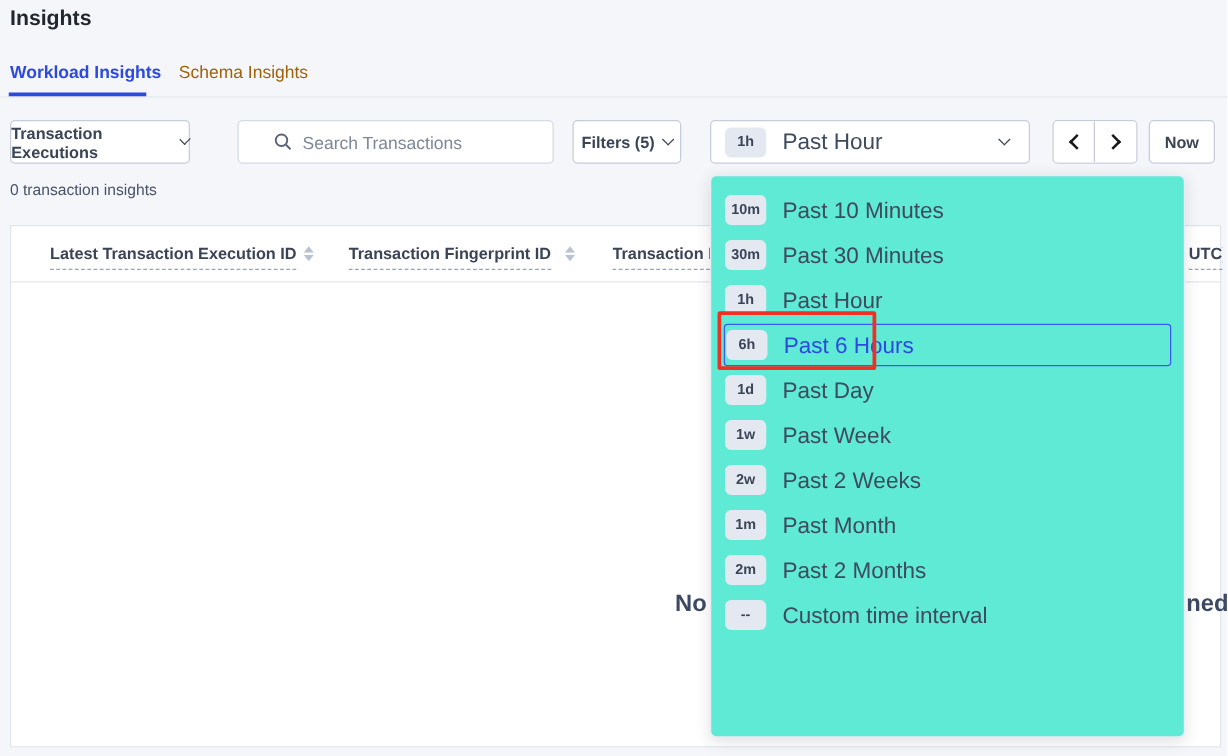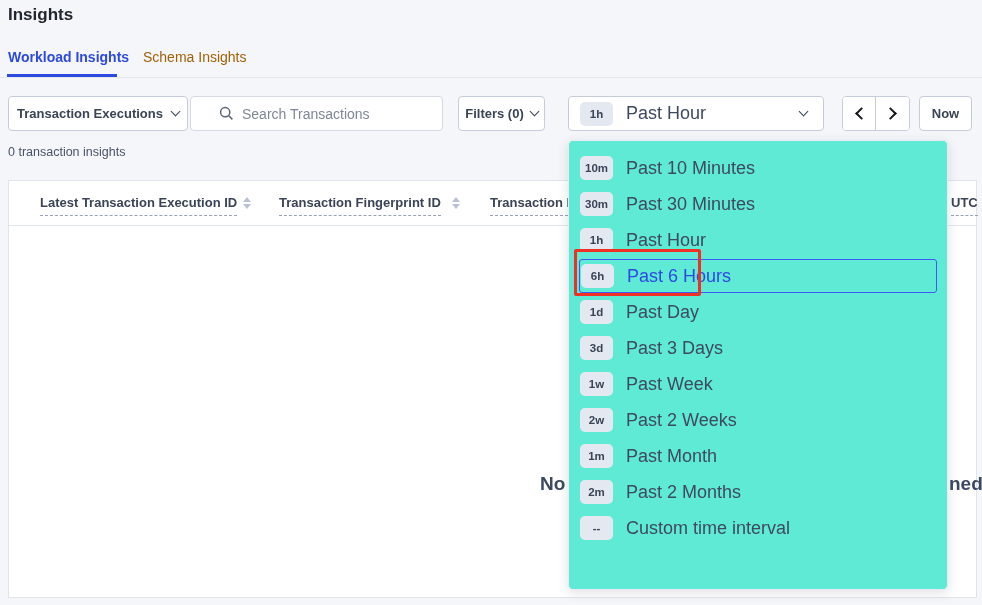--- a/index.html
+++ b/index.html
@@ -16,21 +16,21 @@
   
   .tab { top:49px; font-size:14px; cursor:pointer; white-space:nowrap; }
   .tab-active { left:8px; color:#2d49e0; font-weight:bold; }
   .tab-inactive { left:143px; color:#a16207; }
   .tab-underline { left:7px; top:74px; width:110px; height:3px; background:#2d49e0; z-index:2; }
   .tabs-divider { left:0; top:77px; width:982px; height:1px; background:#e4e7ec; }
 
   
   .tool { top:96px; height:35px; background:#fff; border:1px solid #c6ccda; border-radius:4px;
           display:flex; align-items:center; justify-content:center; font-size:13px; color:#394455; }
-  .btn-view { left:8px; width:180px; font-weight:bold; gap:9px; cursor:pointer; }
+  .btn-view { left:8px; width:144px; font-weight:bold; gap:9px; cursor:pointer; }
   .search-wrap { left:190px; width:253px; border-color:#d4d9e4; justify-content:flex-end; }
   .search-wrap input { border:none; outline:none; background:transparent; width:200px; margin-left:8px;
           font-size:14px; color:#394455; font-family:"Liberation Sans", sans-serif; }
   .search-wrap input::placeholder { color:#7e8798; }
   .search-icon { margin-left:12px; display:flex; }
   .btn-filters { left:458px; width:87px; font-weight:bold; gap:7px; cursor:pointer; }
   .time-trigger { left:568px; width:256px; justify-content:flex-start; cursor:pointer; }
   .time-trigger .chev { position:absolute; right:16px; }
   .arrow-group { left:842px; width:68px; padding:0; overflow:hidden; display:flex; }
   .arrow-btn { width:34px; height:33px; display:flex; align-items:center; justify-content:center; cursor:pointer; background:#fff; border:none; }
@@ -99,21 +99,21 @@
     <span class="search-icon">
       <svg width="15" height="15" viewBox="0 0 15 15">
           <circle cx="6.2" cy="6.2" r="4.6" fill="none" stroke="#5a6374" stroke-width="1.5"></circle>
           <line x1="9.8" y1="9.8" x2="13.4" y2="13.4" stroke="#5a6374" stroke-width="1.5"></line>
         </svg>
     </span>
     <input type="text" placeholder="Search Transactions" style="">
   </div>
 
   <div class="abs tool btn-filters">
-    <span>Filters (0)</span>
+    <span>Filters (5)</span>
     <span class="chev"></span>
   </div>
 
   <div class="abs tool time-trigger">
     <span class="dd-badge" style="margin-left:11px;">1h</span>
     <span class="dd-label">Past Hour</span>
     <span class="chev"></span>
   </div>
 
   <div class="abs tool arrow-group">
@@ -164,24 +164,20 @@
   </div>
         <div class="dd-item focused">
     <span class="dd-badge">6h</span>
     <span class="dd-label">Past 6 Hours</span>
   </div>
         <div class="dd-item">
     <span class="dd-badge">1d</span>
     <span class="dd-label">Past Day</span>
   </div>
         <div class="dd-item">
-    <span class="dd-badge">3d</span>
-    <span class="dd-label">Past 3 Days</span>
-  </div>
-        <div class="dd-item">
     <span class="dd-badge">1w</span>
     <span class="dd-label">Past Week</span>
   </div>
         <div class="dd-item">
     <span class="dd-badge">2w</span>
     <span class="dd-label">Past 2 Weeks</span>
   </div>
         <div class="dd-item">
     <span class="dd-badge">1m</span>
     <span class="dd-label">Past Month</span>

